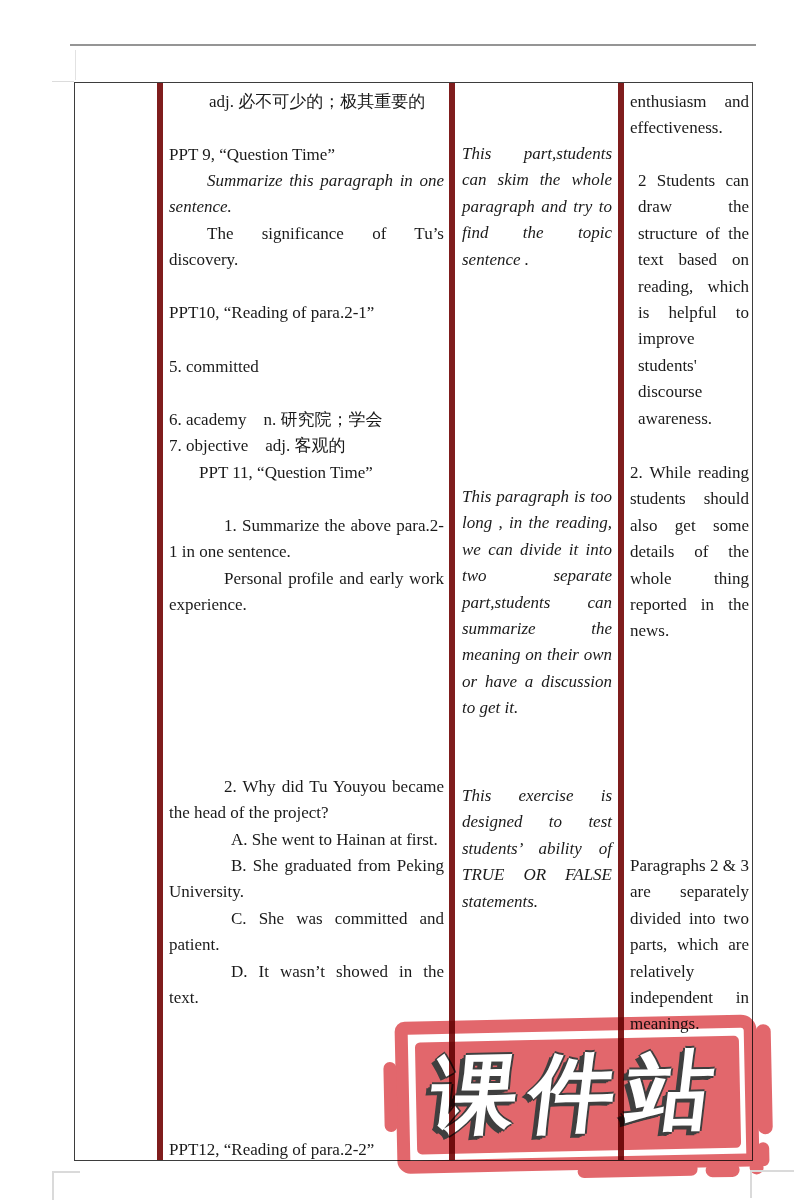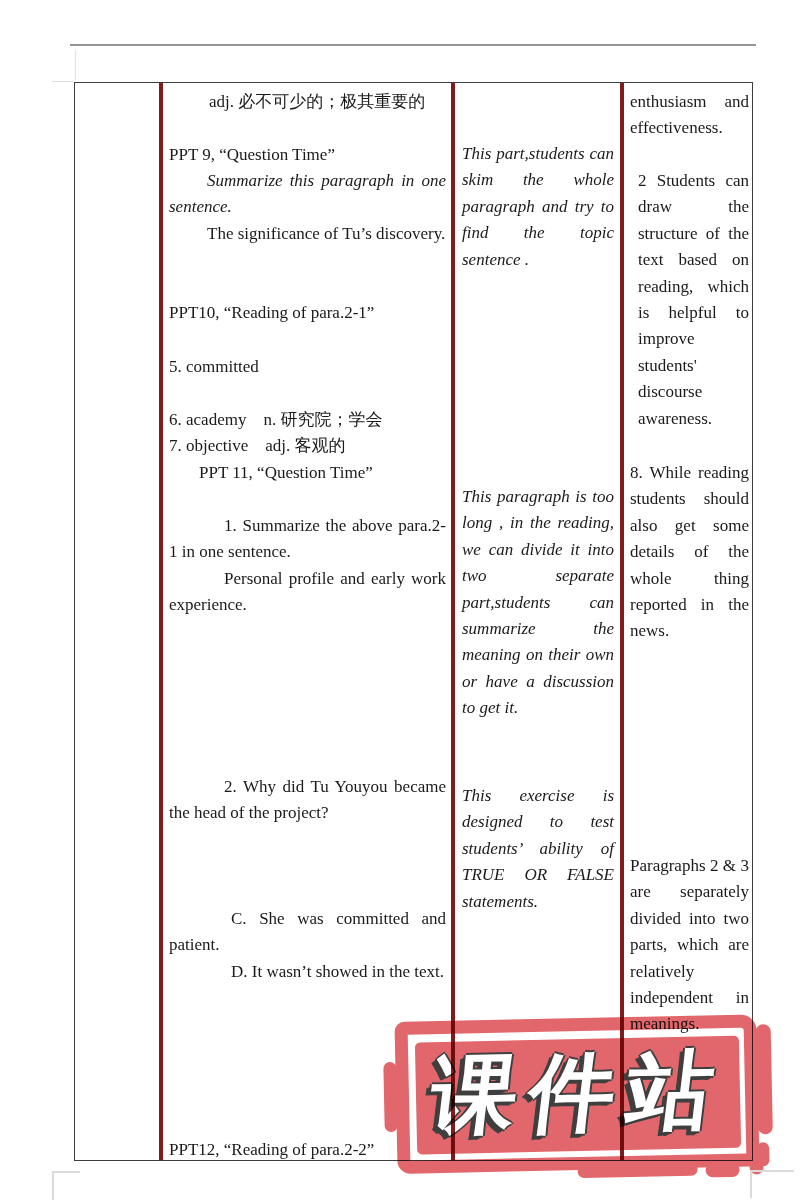--- a/index.html
+++ b/index.html
@@ -14,21 +14,21 @@
   .tick-v{position:absolute;left:75px;top:50px;width:1px;height:30px;background:#e2e2e2;}
   .tick-h{position:absolute;left:52px;top:81px;width:22px;height:1px;background:#dcdcdc;}
   .corner-bl{position:absolute;left:52px;top:1171px;width:26px;height:28px;
     border-left:2px solid #dadada;border-top:2px solid #dadada;}
   .corner-br{position:absolute;left:750px;top:1170px;width:42px;height:26px;
     border-left:2px solid #dadada;border-top:2px solid #dadada;}
 
   
   .doc-table{position:absolute;left:74px;top:82px;width:679px;height:1079px;
     border:1px solid #3d3d3d;box-sizing:border-box;}
-  .cell{position:absolute;top:0;height:100%;box-sizing:border-box;border-right:4px solid #7f1d1d;}
+  .cell{position:absolute;top:0;height:100%;box-sizing:border-box;border-right:6px solid #7f1d1d;}
   .cell-left{left:0;width:88px;}
   .cell-activity{left:88px;width:292px;}
   .cell-middle{left:380px;width:169px;font-style:italic;}
   .cell-right{left:549px;width:129px;border-right:none;}
 
   .p{position:absolute;margin:0;font-size:17px;line-height:26.4px;text-align:justify;color:#1a1a1a;}
   .cell-activity .p{left:6px;right:5px;}
   .cell-middle .p{left:7px;right:6px;}
   .cell-right .p{left:6px;right:4px;}
 
@@ -101,35 +101,37 @@
     <p class="p a2">Summarize this paragraph in one sentence.</p>
     <p class="p a3">The significance of Tu’s discovery.</p>
     <p class="p a4">PPT10, “Reading of para.2-1”</p>
     <p class="p a5">5. committed</p>
     <p class="p a7">6. academy  n. 研究院；学会</p>
     <p class="p a8">7. objective  adj. 客观的</p>
     <p class="p a9">PPT 11, “Question Time”</p>
     <p class="p a10">1. Summarize the above para.2-1 in one sentence.</p>
     <p class="p a11">Personal profile and early work experience.</p>
     <p class="p a12">2. Why did Tu Youyou became the head of the project?</p>
+    <p class="p a13">A. She went to Hainan at first.</p>
+    <p class="p a14">B. She graduated from Peking University.</p>
     <p class="p a15">C. She was committed and patient.</p>
     <p class="p a16">D. It wasn’t showed in the text.</p>
     <p class="p a17">PPT12, “Reading of para.2-2”</p>
   </div>
 
   <div class="cell cell-middle">
     <p class="p m0">This part,students can skim the whole paragraph and try to find the topic sentence .</p>
     <p class="p m1">This paragraph is too long , in the reading, we can divide it into two separate part,students can summarize the meaning on their own or have a discussion to get it.</p>
     <p class="p m2">This exercise is designed to test students’ ability of TRUE OR FALSE statements.</p>
   </div>
 
   <div class="cell cell-right">
     <p class="p r0">enthusiasm and effectiveness.</p>
     <p class="p r1">2 Students can draw the structure of the text based on reading, which is helpful to improve students' discourse awareness.</p>
-    <p class="p r2">8. While reading students should also get some details of the whole thing reported in the news.</p>
+    <p class="p r2">2. While reading students should also get some details of the whole thing reported in the news.</p>
     <p class="p r3">Paragraphs 2 &amp; 3 are separately divided into two parts, which are relatively independent in meanings.</p>
   </div>
 
 </div>
 
 <div class="stamp">
   <div class="stamp-frame"></div>
   <div class="stamp-fill">
     <span class="stamp-text">课件站</span>
   </div>

